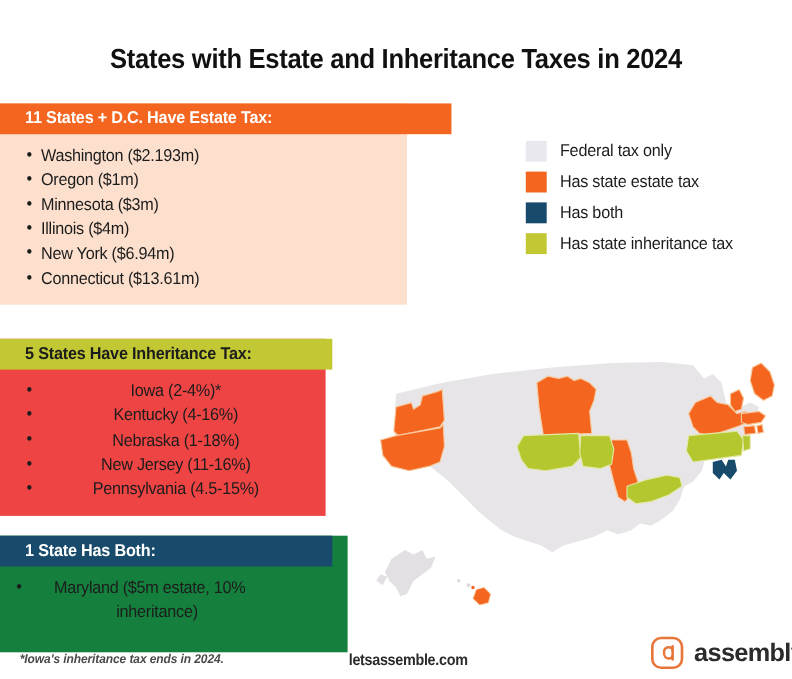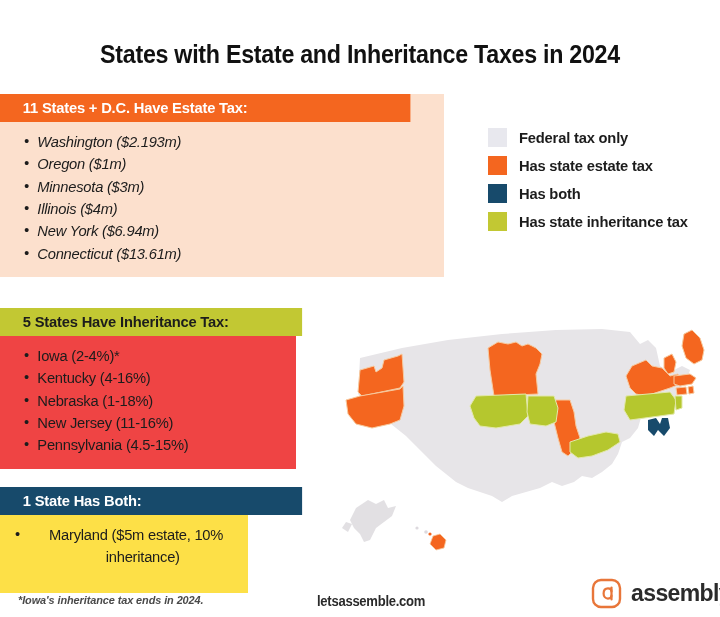--- a/index.html
+++ b/index.html
@@ -69,59 +69,59 @@
     content: "\2022";
     position: absolute;
     left: 0;
     top: -1px;
   }
 
   
   #estate-panel {
     left: 0;
     top: 94px;
-    width: 444px;
+    width: 370px;
     background: #fce0cd;
   }
   #estate-panel .panel-header {
     background: #f4661f;
     width: 408px;
   }
   #estate-cols {
     display: flex;
     padding: 9px 0 12px 24px;
   }
   #estate-cols .col {
     flex: 0 0 auto;
-    font-style: italic;
   }
   #estate-col-left { width: 192px; }
 
   
   #inheritance-panel {
     left: 0;
     top: 308px;
     width: 296px;
     background: #ef4444;
   }
   #inheritance-panel .panel-header {
     background: #c2c833;
     color: #1c1c1c;
     width: 294px;
   }
   #inheritance-panel .panel-body {
     padding: 9px 0 12px 24px;
+    text-align: center;
   }
 
   
   #both-panel {
     left: 0;
     top: 487px;
-    width: 248px;
-    background: #fde047;
+    width: 316px;
+    background: #15803d;
   }
   #both-panel .panel-header {
     background: #174a6b;
     width: 294px;
   }
   #both-panel .panel-body {
     padding: 9px 0 24px 24px;
   }
   #both-panel .bullet-list li {
     white-space: normal;
@@ -140,23 +140,22 @@
     font-weight: bold;
     color: #4a4a4a;
     letter-spacing: -0.1px;
     transform: scaleX(0.95);
     transform-origin: left center;
   }
 
   
   #legend {
     position: absolute;
-    left: 488px;
+    left: 478px;
     top: 128px;
-    font-weight: bold;
   }
   .legend-item {
     display: flex;
     align-items: center;
     margin-bottom: 9px;
   }
   .legend-swatch {
     width: 19px;
     height: 19px;
     flex: 0 0 auto;

